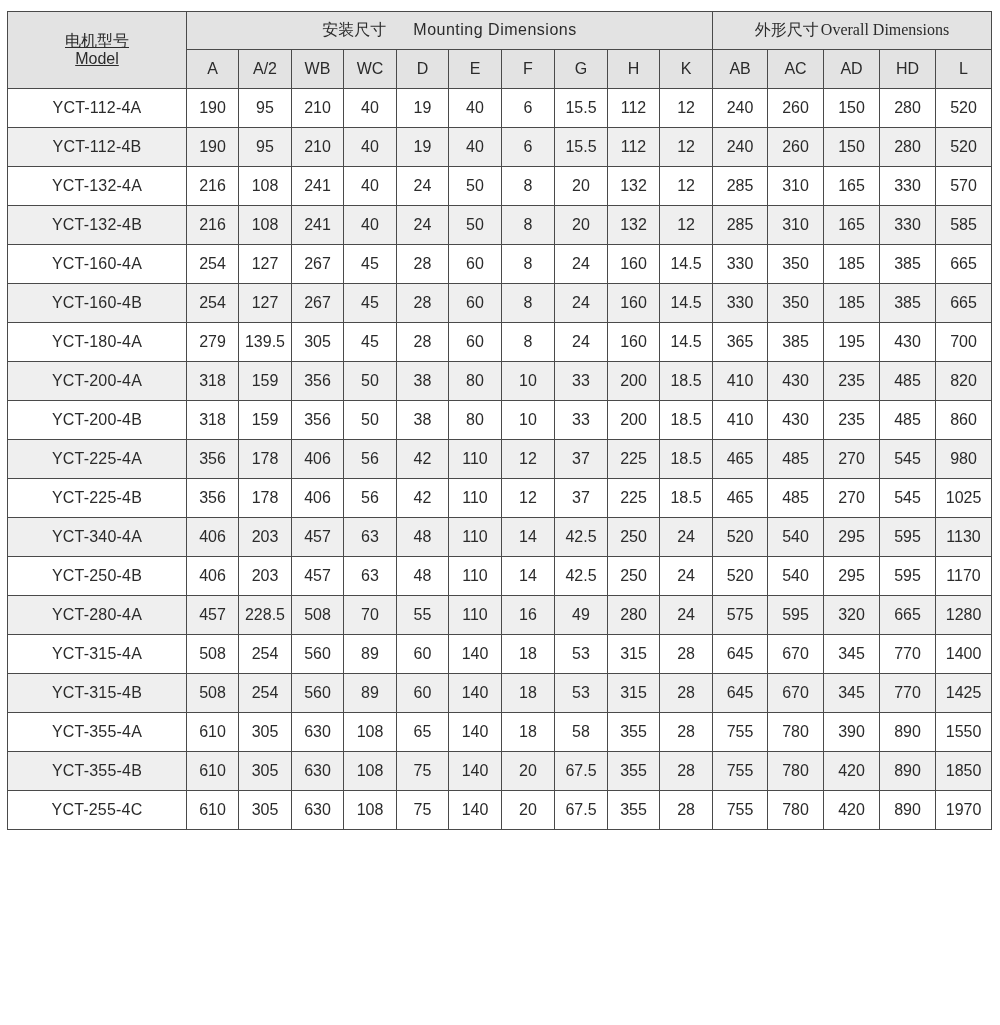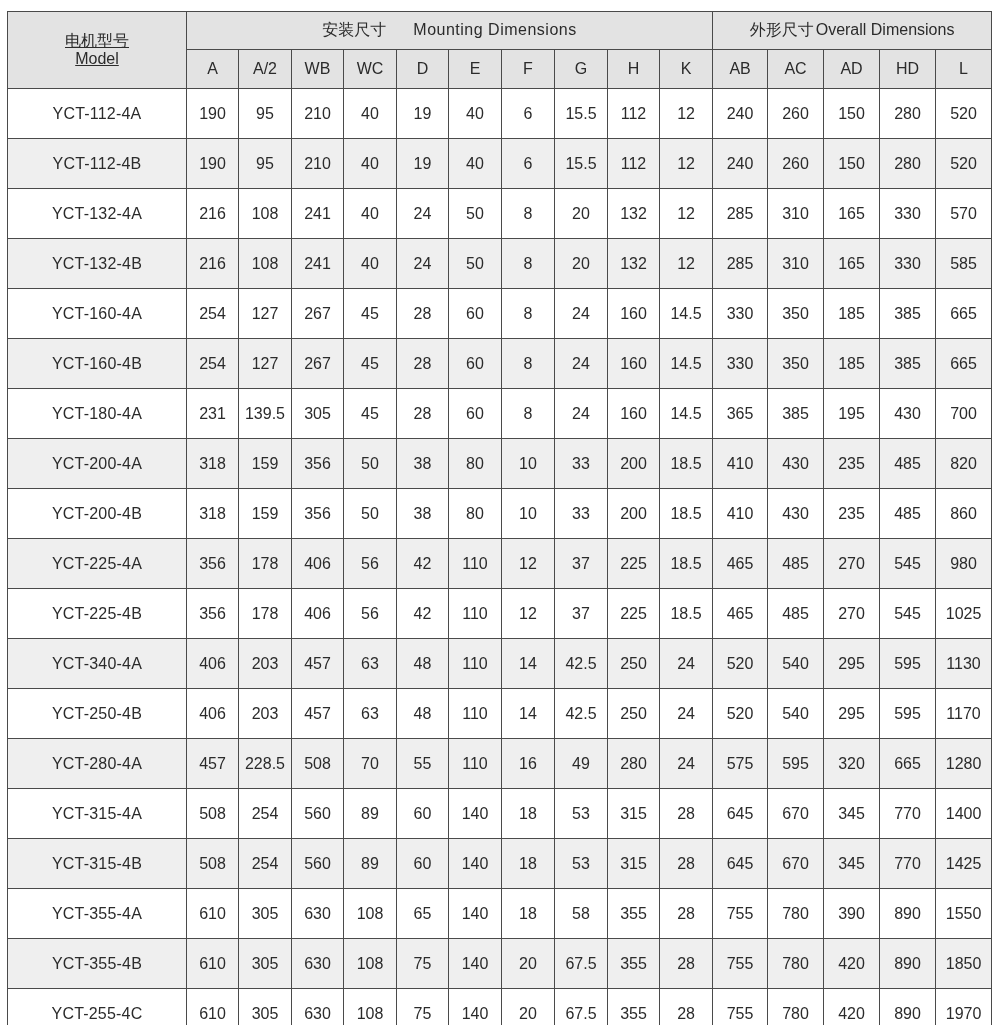--- a/index.html
+++ b/index.html
@@ -15,26 +15,26 @@
     text-align: center; vertical-align: middle;
     padding: 0; font-weight: normal;
     font-size: 16px; color: #2b2b2b;
     white-space: nowrap; overflow: hidden;
   }
   table.spec thead th { background: #e3e3e3; }
   tr.h1 th { height: 37px; font-size: 16px; }
   tr.h2 th { height: 38px; font-size: 16px; }
   th.model-head { line-height: 18px; text-decoration: underline; }
   th.model-head span { display: block; }
-  tbody tr { height: 50px; }
+  tbody tr { height: 39px; }
   tbody tr.odd td { background: #ffffff; }
   tbody tr.even td { background: #efefef; }
   tbody td.model { font-size: 16px; letter-spacing: 0.2px; }
   .grp-mount span.en { margin-left: 27px; letter-spacing: 0.5px; }
-  .grp-overall span.en { margin-left: 2px; }
+  .grp-overall span.en { margin-left: 2px; font-family: Liberation Serif, serif; }
 </style>
 </head>
 <body>
 
 <table class="spec">
   <colgroup>
     <col style="width:179px">
     <col style="width:52px">
       <col style="width:53px">
       <col style="width:52px">
@@ -186,21 +186,21 @@
         <td>160</td>
         <td>14.5</td>
         <td>330</td>
         <td>350</td>
         <td>185</td>
         <td>385</td>
         <td>665</td>
       </tr>
       <tr class="odd">
         <td class="model">YCT-180-4A</td>
-        <td>231</td>
+        <td>279</td>
         <td>139.5</td>
         <td>305</td>
         <td>45</td>
         <td>28</td>
         <td>60</td>
         <td>8</td>
         <td>24</td>
         <td>160</td>
         <td>14.5</td>
         <td>365</td>

